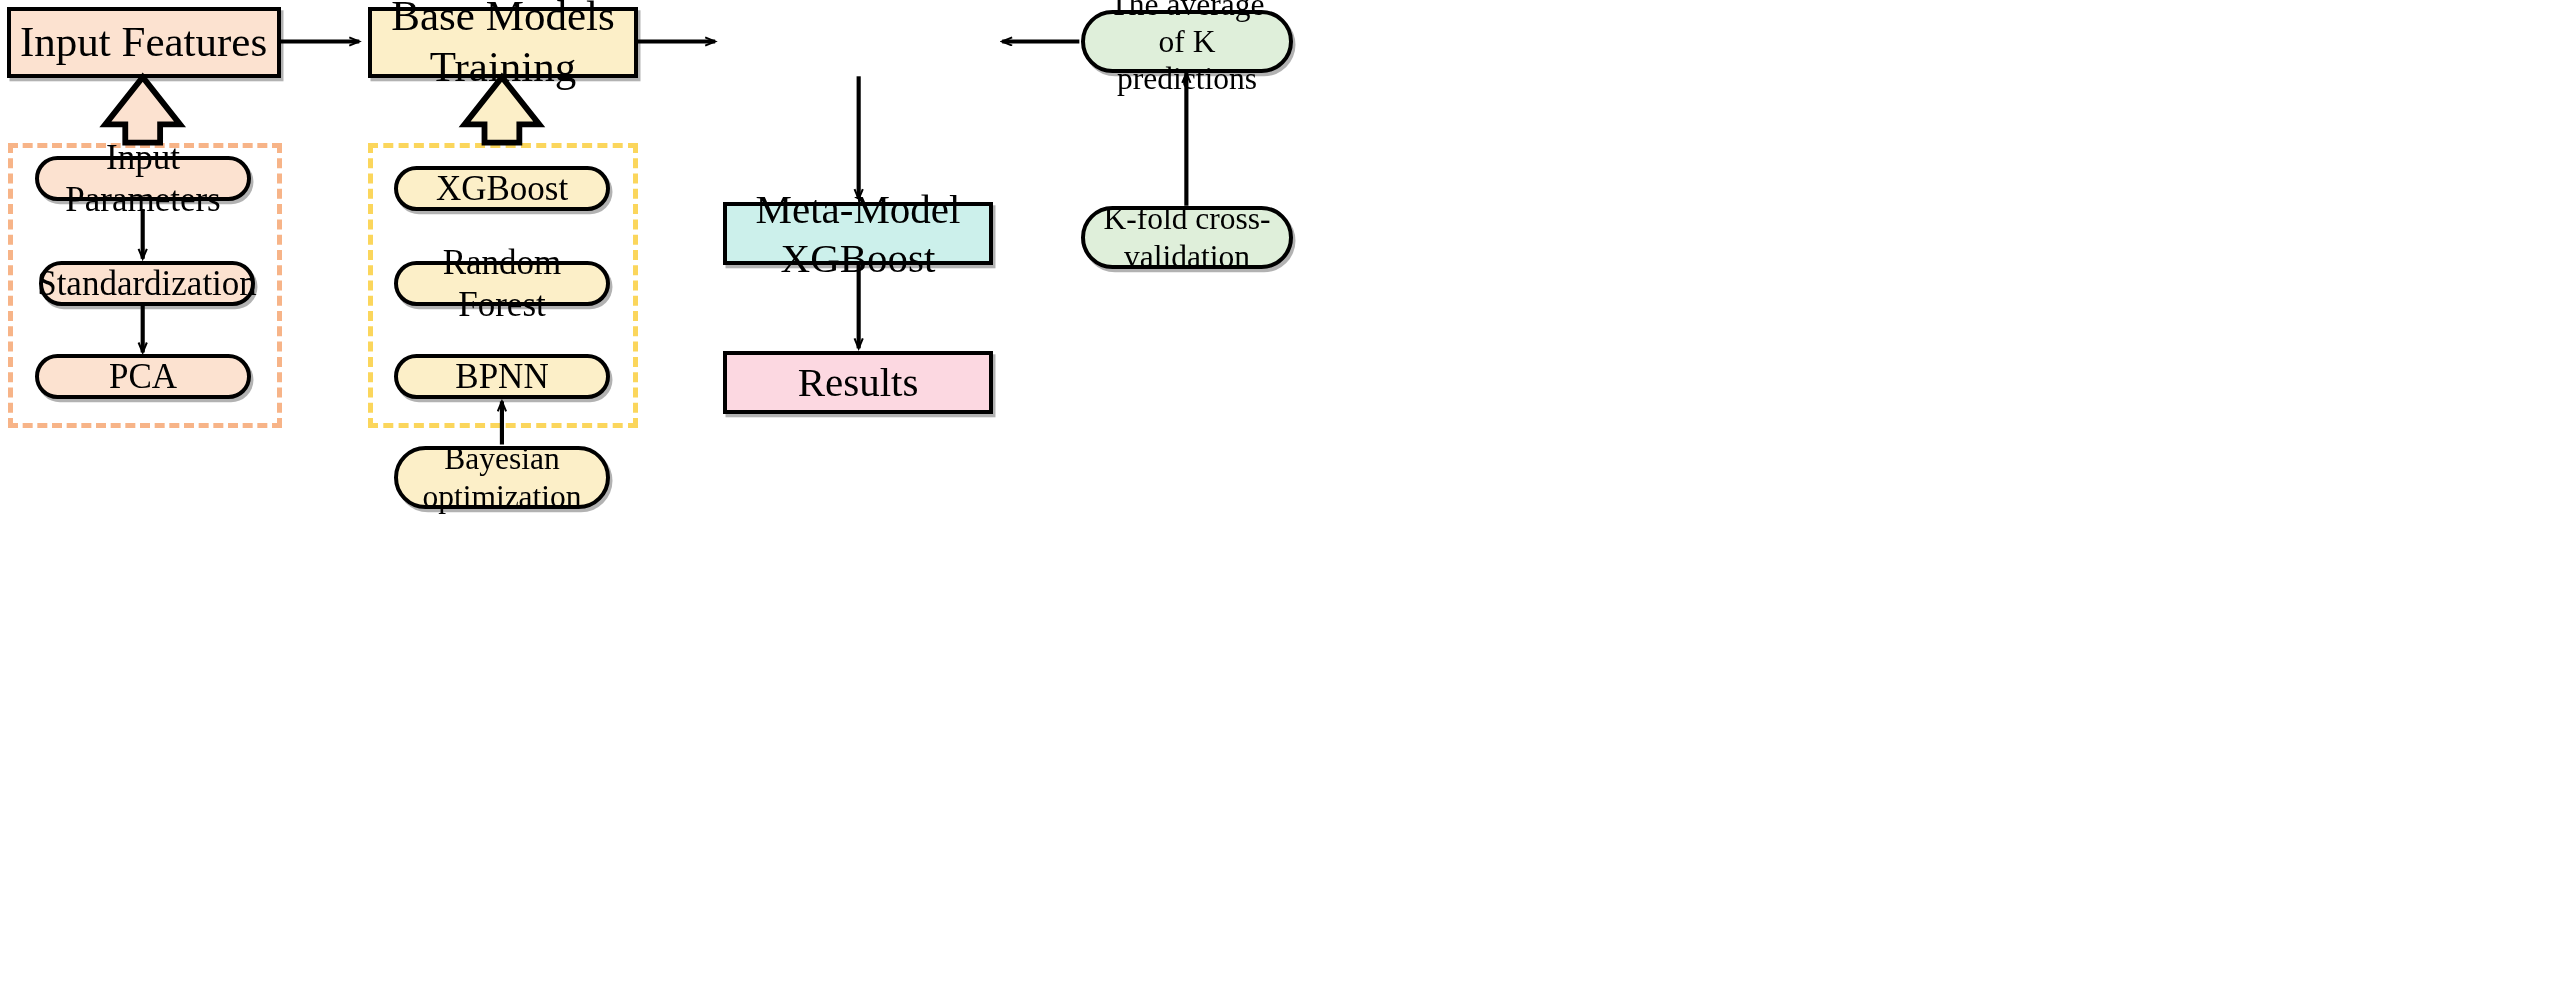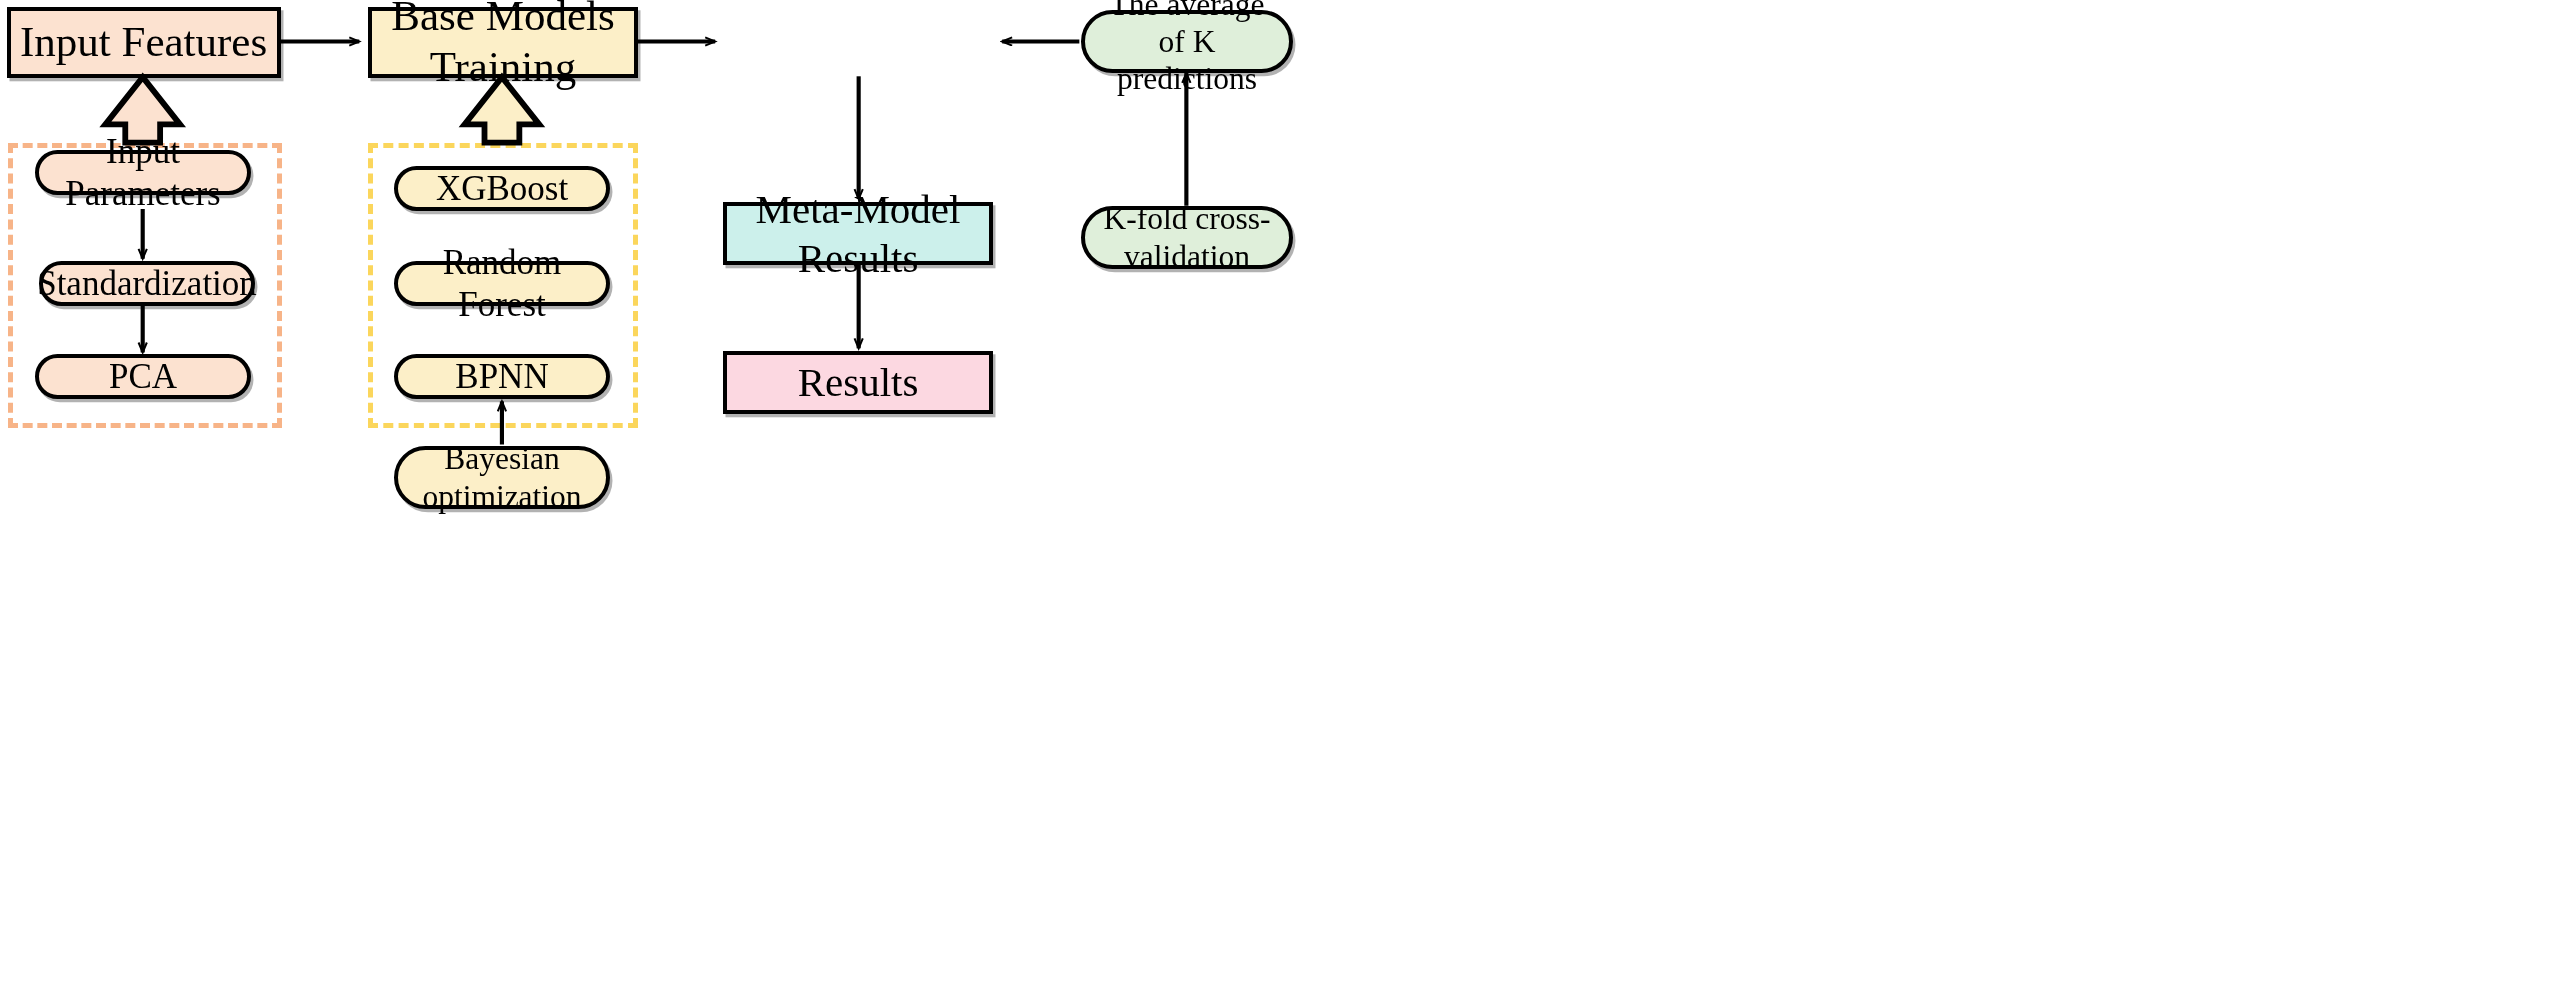--- a/index.html
+++ b/index.html
@@ -130,33 +130,33 @@
     <span class="txt">Base Models Training</span>
   </div>
 
 
   <div class="node pill" style="left:1081px; top:10px; width:212px; height:63px; background:#DFEFDA; font-size:31.5px; white-space:pre-line;">
     <span class="txt">The average of K
 predictions</span>
   </div>
 
   <div class="node rect" style="left:723px; top:202px; width:270px; height:63px; background:#CCF0EB; font-size:41px;">
-    <span class="txt">Meta-Model Results</span>
+    <span class="txt">Meta-Model XGBoost</span>
   </div>
 
   <div class="node rect" style="left:723px; top:351px; width:270px; height:63px; background:#FCD8E1; font-size:41px;">
     <span class="txt">Results</span>
   </div>
 
   <div class="node pill" style="left:1081px; top:206px; width:212px; height:63px; background:#DFEFDA; font-size:31.5px; white-space:pre-line;">
     <span class="txt">K-fold cross-
 validation</span>
   </div>
 
-  <div class="node round" style="left:35px; top:150px; width:216px; height:45px; background:#FCE2D0; font-size:35px;">
+  <div class="node round" style="left:35px; top:156px; width:216px; height:45px; background:#FCE2D0; font-size:35px;">
     <span class="txt">Input Parameters</span>
   </div>
 
   <div class="node round" style="left:39px; top:261px; width:216px; height:45px; background:#FCE2D0; font-size:35px;justify-content:center;">
     <span class="txt">Standardization</span>
   </div>
 
   <div class="node round" style="left:35px; top:354px; width:216px; height:45px; background:#FCE2D0; font-size:35px;">
     <span class="txt">PCA</span>
   </div>

